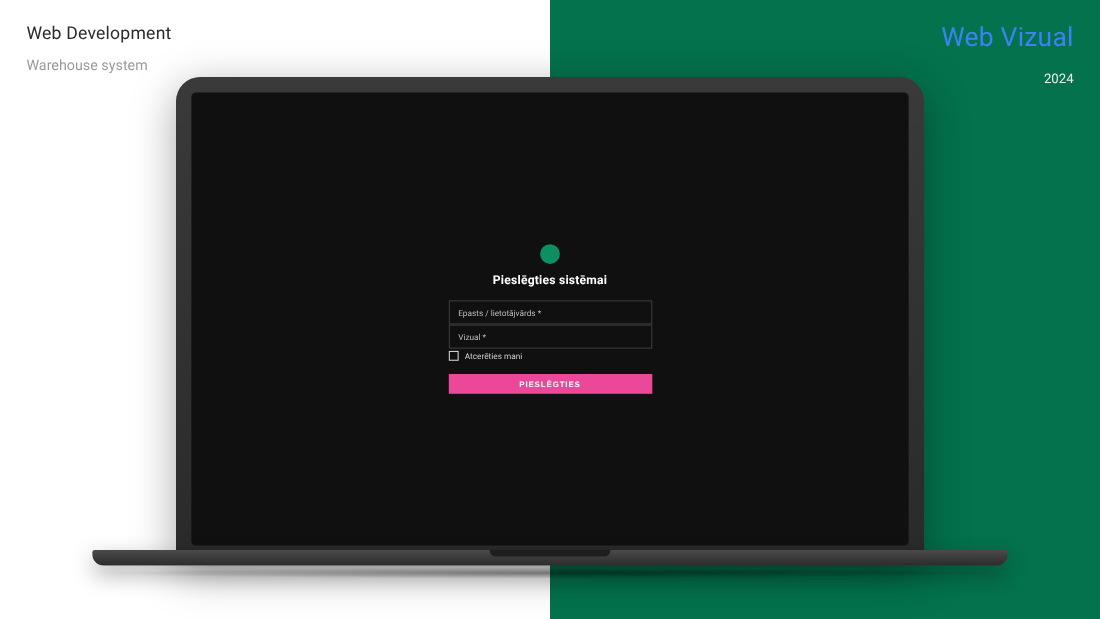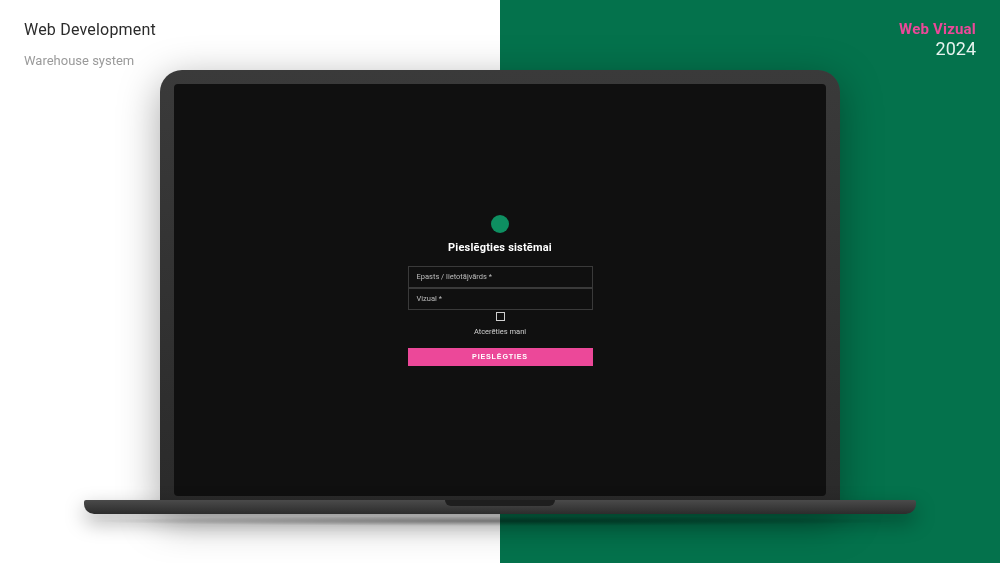--- a/index.html
+++ b/index.html
@@ -3,36 +3,36 @@
 <meta charset="utf-8">
 <style>
   * { box-sizing: border-box; margin: 0; padding: 0; }
   html, body { width: 1000px; height: 563px; overflow: hidden; font-family: -apple-system, BlinkMacSystemFont, "Segoe UI", Roboto, Arial, sans-serif; }
   .stage { position: relative; width: 1000px; height: 563px; background: #fff; }
   .bg-right { position: absolute; left: 500px; top: 0; width: 500px; height: 563px; background: #04724c; }
   .topbar { position: absolute; top: 20px; left: 24px; right: 24px; display: flex; justify-content: space-between; align-items: flex-start; }
   .top-left .t1 { font-size: 16px; color: #2b2b2b; font-weight: 400; letter-spacing: 0.2px; }
   .top-left .t2 { font-size: 13px; color: #9a9a9a; margin-top: 14px; }
   .top-right { text-align: right; }
-  .top-right .t1 { font-size: 15px; color: #ec4899; font-weight: 700; letter-spacing: 0.2px; }
-  .top-right .t2 { font-size: 18px; color: #e6f3ee; margin-top: 0; }
+  .top-right .t1 { font-size: 24px; color: #3b82f6; font-weight: 400; letter-spacing: 0.2px; }
+  .top-right .t2 { font-size: 12px; color: #e6f3ee; margin-top: 16px; }
 
   .laptop { position: absolute; left: 50%; top: 70px; transform: translateX(-50%); width: 680px; }
   .lid { position: relative; width: 680px; height: 440px; background: linear-gradient(180deg,#3a3a3a,#2a2a2a); border-radius: 22px 22px 6px 6px; padding: 14px; box-shadow: 0 10px 40px rgba(0,0,0,0.35); }
   .screen { position: relative; width: 100%; height: 100%; background: #101010; border-radius: 4px; overflow: hidden; display:flex; align-items:center; justify-content:center; }
   .base { position: absolute; left: 50%; transform: translateX(-50%); bottom: -14px; width: 832px; height: 24px; }
   .base .slab { width: 100%; height: 14px; background: linear-gradient(180deg,#4a4a4a,#2c2c2c); border-radius: 2px 2px 10px 10px; box-shadow: 0 8px 20px rgba(0,0,0,0.35); position: relative; }
   .base .notch { position: absolute; top: 0; left: 50%; transform: translateX(-50%); width: 110px; height: 6px; background: #1e1e1e; border-radius: 0 0 8px 8px; }
   .base .shadow { width: 100%; height: 10px; background: radial-gradient(ellipse at center, rgba(0,0,0,0.35), transparent 70%); margin-top: 2px; }
 
   .login { width: 185px; color: #eaeaea; display:flex; flex-direction:column; align-items:center; }
   .logo-dot { width: 18px; height: 18px; border-radius: 50%; background: #0e8f61; margin-bottom: 8px; }
   .login h1 { font-size: 11px; font-weight: 700; color: #ffffff; letter-spacing: 0.2px; margin-bottom: 12px; white-space: nowrap; }
   .field { width: 100%; height: 22px; border: 1px solid #3a3a3a; background: transparent; color: #bdbdbd; font-size: 7.5px; padding: 0 8px; display:flex; align-items:center; }
-  .remember { width: 100%; display:flex; align-items:center; gap:6px; font-size: 7.5px; color:#d0d0d0; margin-top: 2px; margin-bottom: 12px; flex-direction: column; }
+  .remember { width: 100%; display:flex; align-items:center; gap:6px; font-size: 7.5px; color:#d0d0d0; margin-top: 2px; margin-bottom: 12px; }
   .checkbox { width: 9px; height: 9px; border: 1px solid #cfcfcf; background: transparent; display:inline-block; }
   .submit { width: 100%; height: 18px; background: #ec4899; color: #ffffff; font-size: 7.2px; font-weight: 700; letter-spacing: 0.8px; text-transform: uppercase; display:flex; align-items:center; justify-content:center; border:none; cursor:pointer; }
 </style>
 </head>
 <body>
 
 <div class="stage">
   <div class="bg-right"></div>
 
   <div class="topbar">

